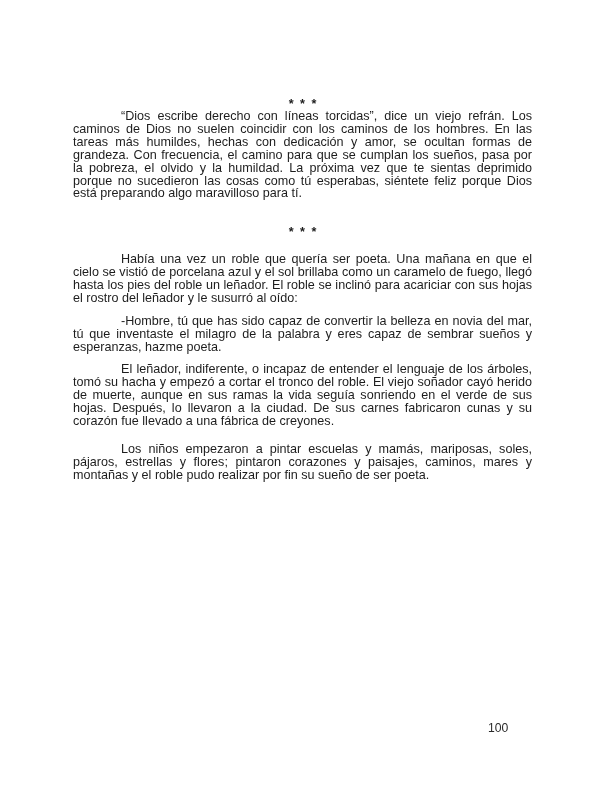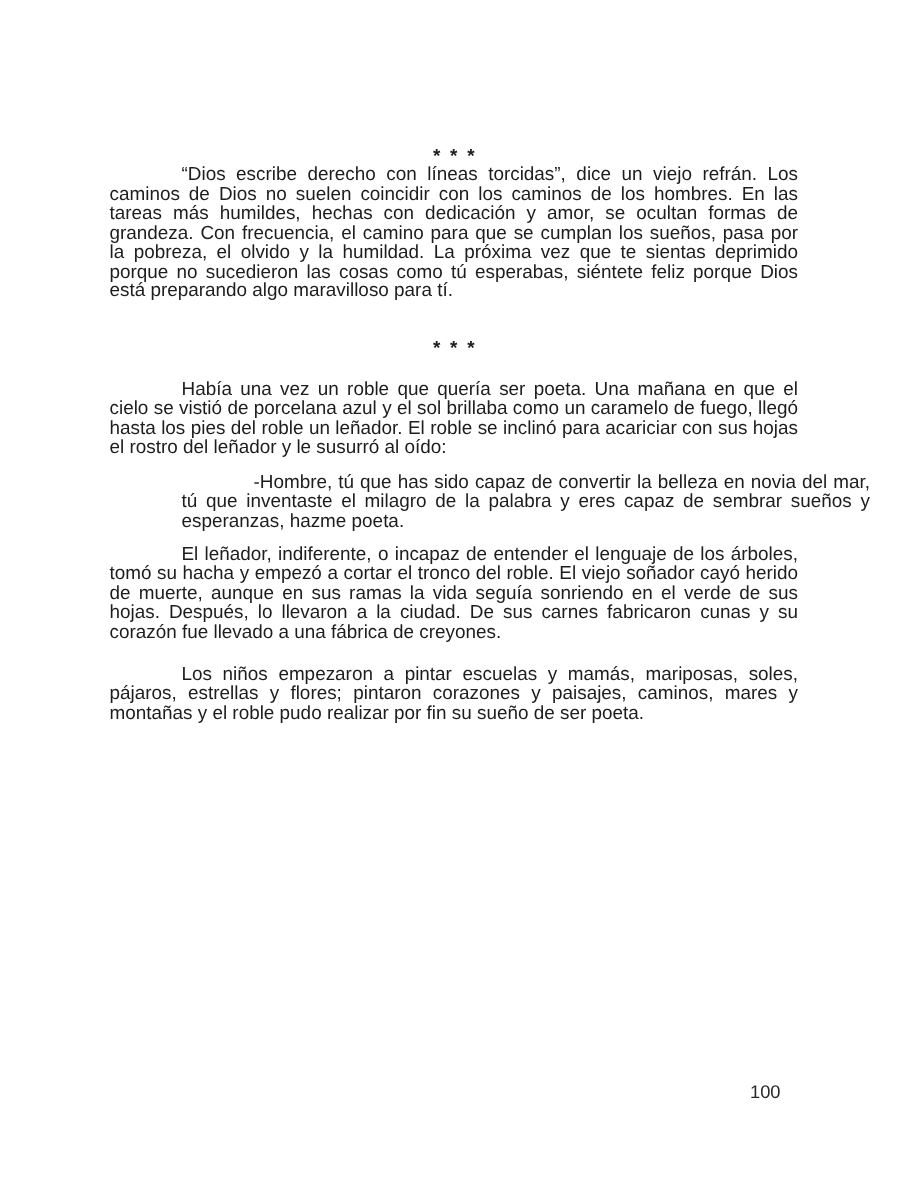--- a/index.html
+++ b/index.html
@@ -34,27 +34,27 @@
     font-size: 12.6px;
     line-height: 12.9px;
     text-align: justify;
     text-indent: 48px;
   }
   .italic { }
   .sep1  { top: 98px;  }
   .p1    { top: 110px; }
   .sep2  { top: 226px; }
   .p2    { top: 253px; }
-  .p3    { top: 315px; margin-left: 48px; }
+  .p3    { top: 315px; }
   .p4    { top: 363px; }
   .p5    { top: 443px; }
   .pageno {
     position: absolute;
     top: 722px;
-    left: 500px;
+    left: 488px;
     font-size: 12.2px;
     line-height: 13px;
     color: #2a2a2a;
   }
 </style>
 </head>
 <body>
 
 <div class="page">
 

